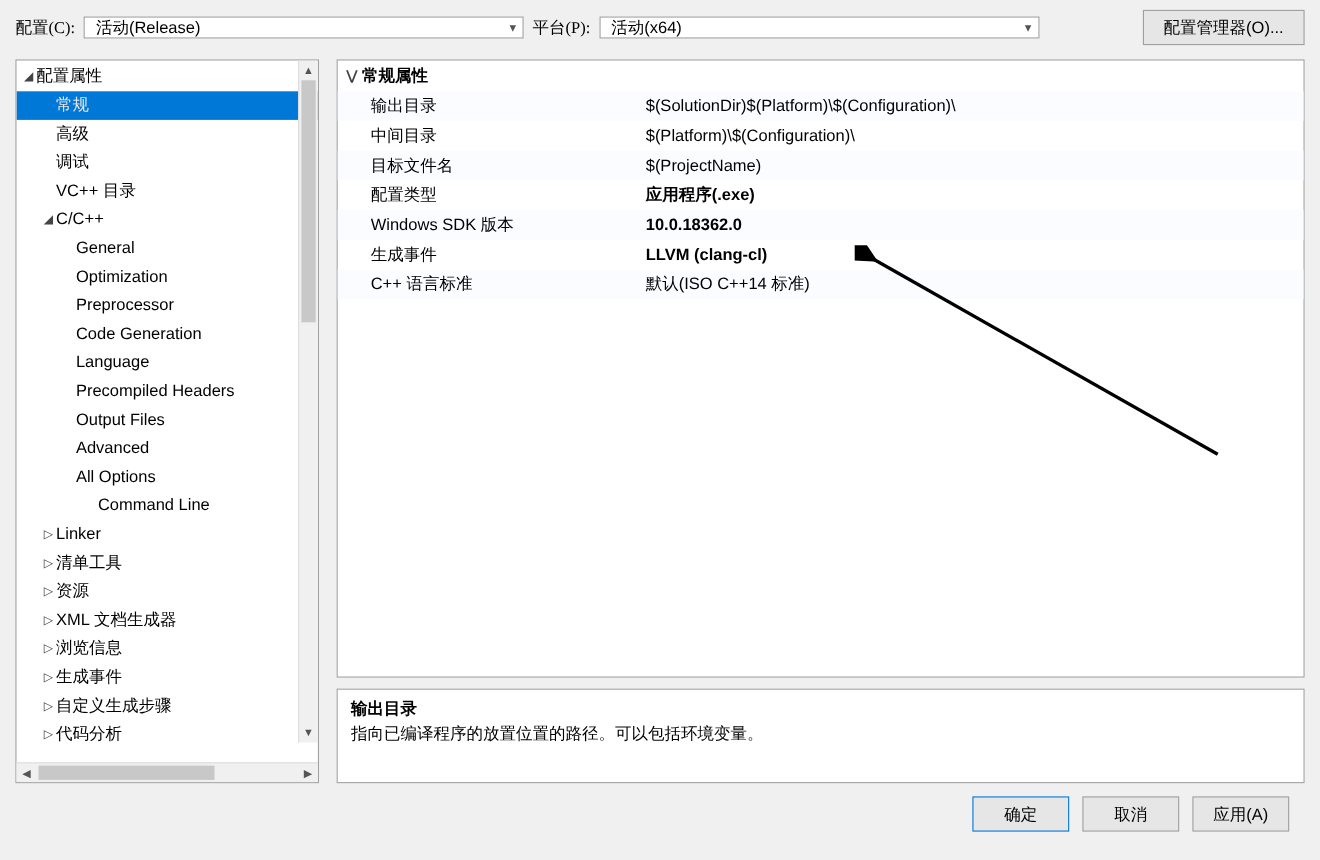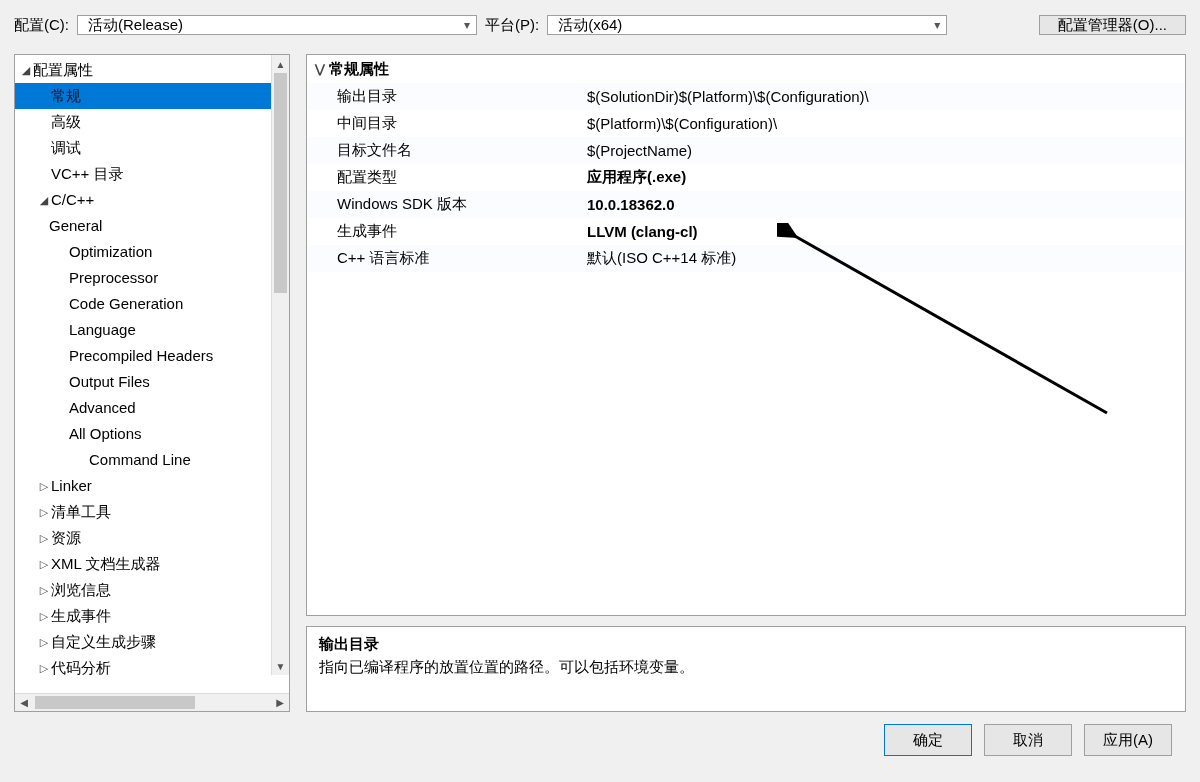--- a/index.html
+++ b/index.html
@@ -13,36 +13,36 @@
     height: 782px;
     overflow: hidden;
   }
   .top-bar {
     display: flex;
     align-items: center;
     gap: 8px;
     padding: 10px 14px 14px 14px;
     height: 54px;
   }
-  .top-label { white-space: nowrap; }
+  .top-label { white-space: nowrap; font-family: Liberation Serif, serif; }
   .top-select {
     height: 20px;
     border: 1px solid #a0a0a0;
     background: #fff;
     display: flex;
     align-items: center;
     justify-content: space-between;
     padding: 0 6px 0 10px;
     cursor: default;
   }
   .top-select.config { width: 400px; }
   .top-select.platform { width: 400px; }
   .chev { font-size: 12px; color: #555; }
   .top-btn {
-    height: 20px;
+    height: 32px;
     border: 1px solid #a0a0a0;
     background: #e6e6e6;
     padding: 0 18px;
     margin-left: auto;
     cursor: default;
     display: flex;
     align-items: center;
   }
 
   .main-area {
@@ -69,21 +69,21 @@
     padding: 2px 0;
     line-height: 26px;
   }
   .tree-row {
     display: flex;
     align-items: center;
     padding-right: 6px;
     white-space: nowrap;
     cursor: default;
   }
-  .tree-row.selected { background: #0078d7; color: #0f172a; }
+  .tree-row.selected { background: #0078d7; color: #e5e5e5; }
   .tree-expander {
     width: 14px;
     text-align: center;
     font-size: 11px;
     color: #444;
     flex-shrink: 0;
   }
   .tree-row.selected .tree-expander { color: #fff; }
   .tree-label { }
   .vscroll {
@@ -235,21 +235,21 @@
             <span class="tree-label">调试</span>
           </div>
           <div class="tree-row" style="padding-left: 22px;">
             <span class="tree-expander"></span>
             <span class="tree-label">VC++ 目录</span>
           </div>
           <div class="tree-row" style="padding-left: 22px;">
             <span class="tree-expander">◢</span>
             <span class="tree-label">C/C++</span>
           </div>
-          <div class="tree-row" style="padding-left: 20px; text-align: right;">
+          <div class="tree-row" style="padding-left: 40px; text-align: right;">
             <span class="tree-expander"></span>
             <span class="tree-label">General</span>
           </div>
           <div class="tree-row" style="padding-left: 40px;">
             <span class="tree-expander"></span>
             <span class="tree-label">Optimization</span>
           </div>
           <div class="tree-row" style="padding-left: 40px;">
             <span class="tree-expander"></span>
             <span class="tree-label">Preprocessor</span>

